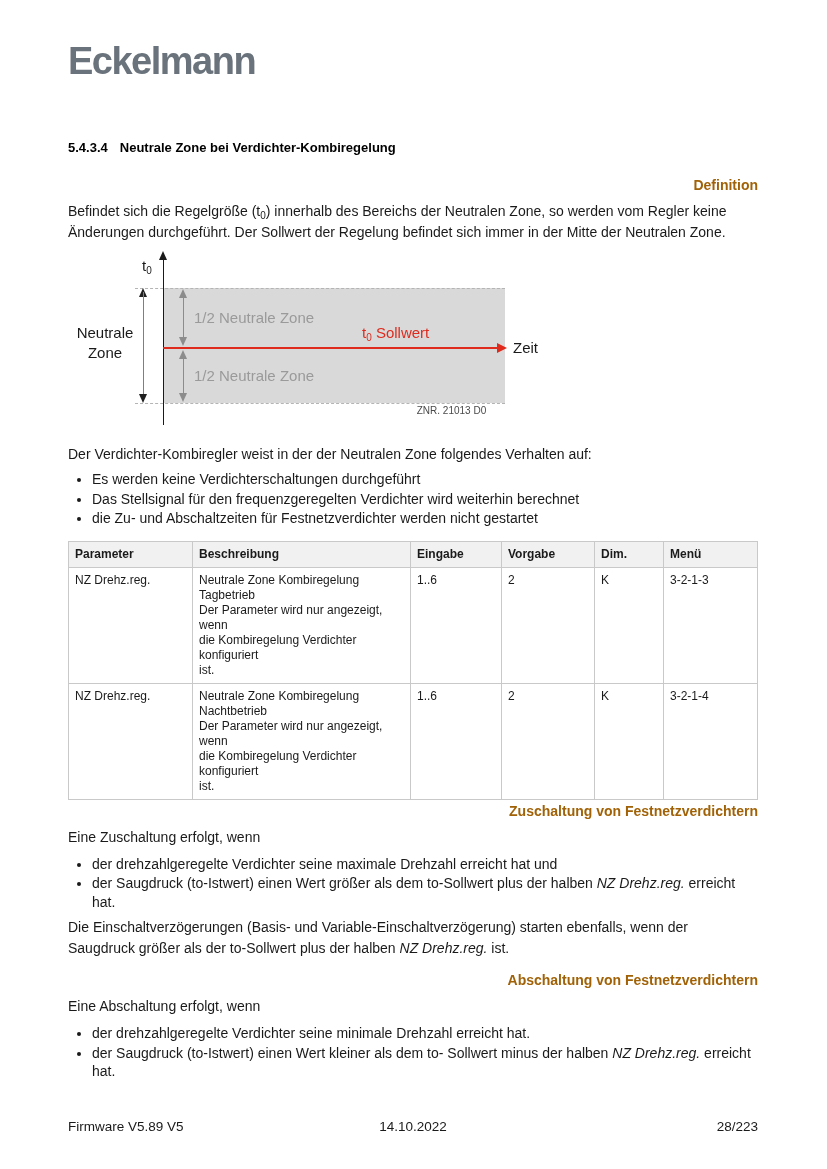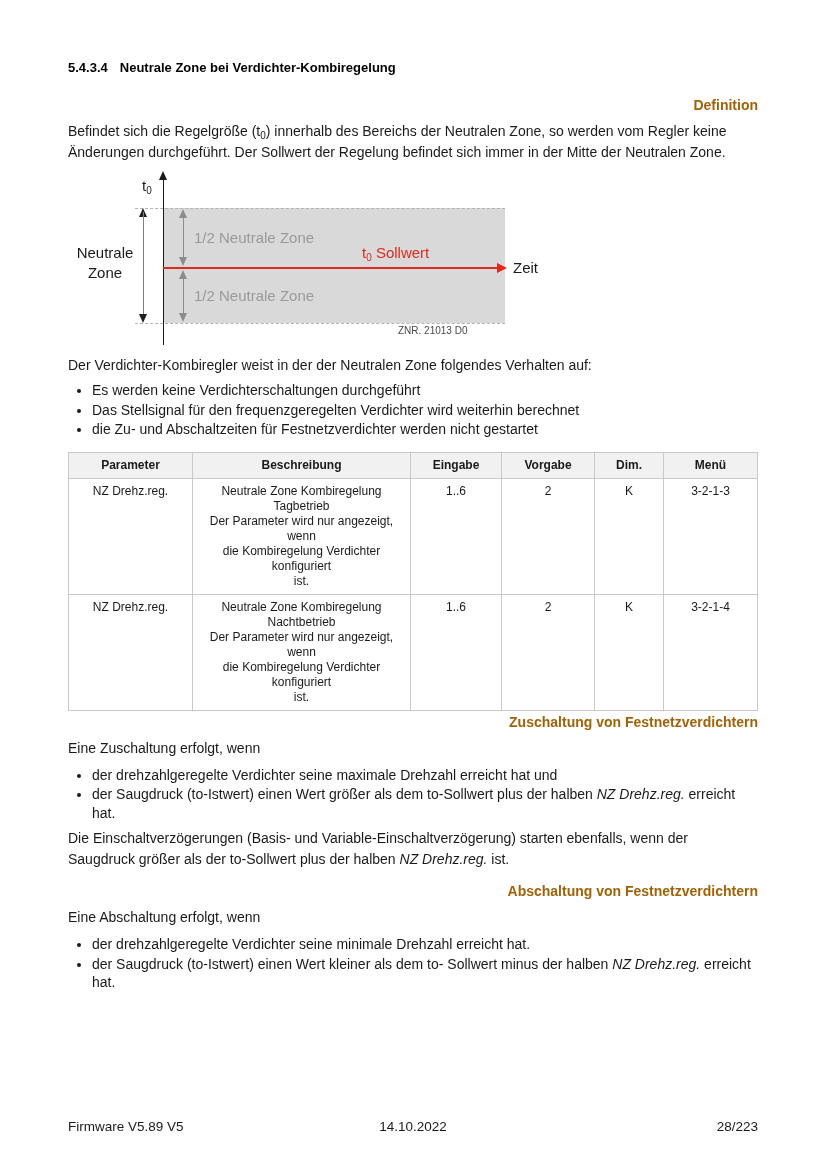--- a/index.html
+++ b/index.html
@@ -53,52 +53,53 @@
   .dg-left-label { position:absolute; left:0; top:72px; width:74px; text-align:center;
     line-height:20px; color:#1a1a1a; }
   .dg-half-label { position:absolute; left:126px; color:#9a9a9a; }
   .dg-half-label.top { top:58px; } .dg-half-label.bottom { top:116px; }
 
   .dg-redline { position:absolute; left:95px; top:96px; width:336px; height:2px; background:#df2b1e; }
   .dg-red-head { position:absolute; left:429px; top:92px; width:0; height:0;
     border-top:5px solid transparent; border-bottom:5px solid transparent; border-left:10px solid #df2b1e; }
   .dg-setpoint { position:absolute; left:294px; top:73px; color:#df2b1e; }
   .dg-zeit { position:absolute; left:445px; top:88px; color:#1a1a1a; }
-  .dg-caption { position:absolute; left:330px; top:154px; width:107px; text-align:left;
+  .dg-caption { position:absolute; left:330px; top:154px; width:107px; text-align:center;
     font-size:10px; color:#4a4a4a; }
 
   sub { font-size:10px; vertical-align:-3px; line-height:0; }
 
   
   ul.bullets { margin:5px 0 0 0; padding-left:24px; font-size:14px; line-height:18.5px; }
   ul.bullets li { margin-top:1px; }
 
   
   table.param { border-collapse:collapse; table-layout:fixed; width:689px; margin-top:13px;
     font-size:12px; line-height:15px; }
-  table.param th, table.param td { border:1px solid #c9c9c9; padding:5px 6px; text-align:center; vertical-align:top; }
+  table.param th, table.param td { border:1px solid #c9c9c9; padding:5px 6px; text-align:left; vertical-align:top; }
   table.param th { background:#f1f1f1; font-weight:700; }
   table.param td.wrap { white-space:pre-line; }
   table.param td { height:auto; }
   table.param tr.row { height:64px; }
   table.param tr.row2 { height:82px; }
 
   .it { font-style:italic; }
 
   .footer { position:absolute; left:68px; right:69px; top:1119px; font-size:13.5px; color:#1a1a1a; }
   .footer .f-left { position:absolute; left:0; }
   .footer .f-center { position:absolute; left:0; right:0; text-align:center; }
   .footer .f-right { position:absolute; right:0; }
 </style>
 </head>
 <body>
 
 <div class="page">
   <div class="content">
 
+    <div class="logo">Eckelmann</div>
 
     <h1 class="section-heading">
       <span class="num">5.4.3.4</span><span>Neutrale Zone bei Verdichter-Kombiregelung</span>
     </h1>
 
     <h2 class="sub-heading">Definition</h2>
 
     <p class="body"><span>Befindet sich die Regelgröße (t</span><sub>0</sub><span>) innerhalb des Bereichs der Neutralen Zone, so werden vom Regler keine Änderungen durchgeführt. Der Sollwert der Regelung befindet sich immer in der Mitte der Neutralen Zone.</span></p>
 
     <div class="diagram">
@@ -134,21 +135,21 @@
       <div class="dg-half-label top">1/2 Neutrale Zone</div>
       <div class="dg-half-label bottom">1/2 Neutrale Zone</div>
 
       <div class="dg-redline"></div>
       <div class="dg-red-head"></div>
       <div class="dg-setpoint"><span>t</span><sub>0</sub><span> Sollwert</span></div>
       <div class="dg-zeit">Zeit</div>
       <div class="dg-caption">ZNR. 21013 D0</div>
     </div>
 
-    <p class="body" style="margin-top:8px">Der Verdichter-Kombiregler weist in der der Neutralen Zone folgendes Verhalten auf:</p>
+    <p class="body" style="margin-top:17px">Der Verdichter-Kombiregler weist in der der Neutralen Zone folgendes Verhalten auf:</p>
     <ul class="bullets">
       <li>Es werden keine Verdichterschaltungen durchgeführt</li>
       <li>Das Stellsignal für den frequenzgeregelten Verdichter wird weiterhin berechnet</li>
       <li>die Zu- und Abschaltzeiten für Festnetzverdichter werden nicht gestartet</li>
     </ul>
 
     <table class="param">
       <colgroup>
         <col style="width:124px">
           <col style="width:218px">

